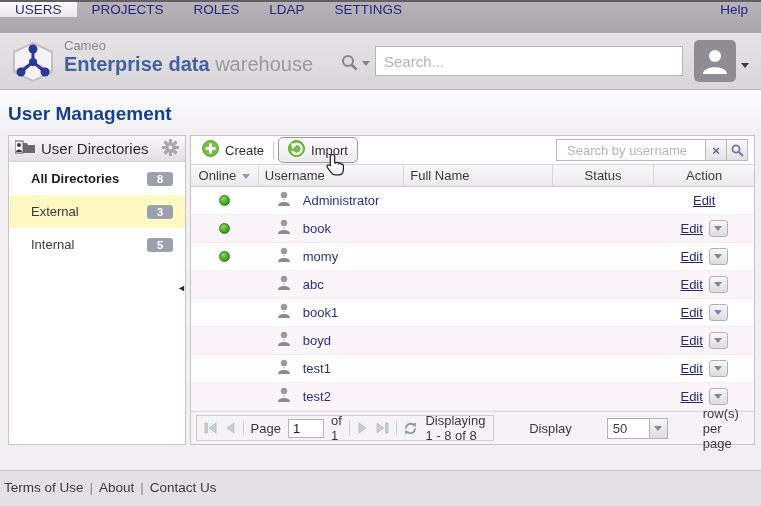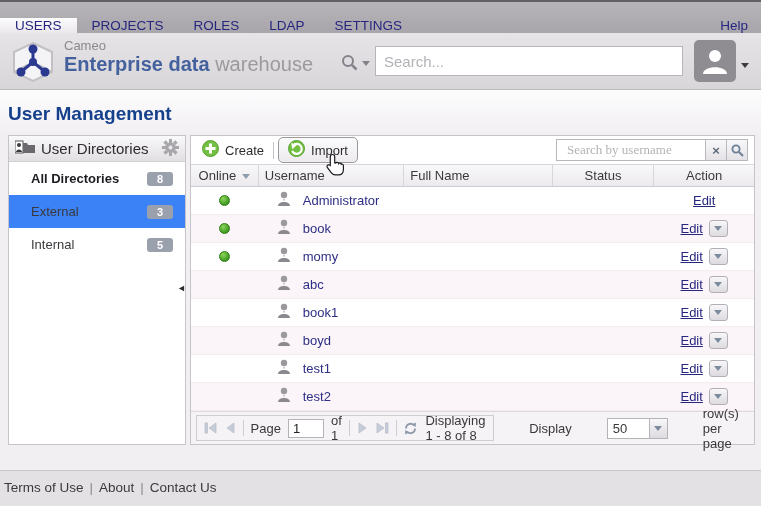--- a/index.html
+++ b/index.html
@@ -8,21 +8,21 @@
     position:relative; overflow:hidden;
     font-family:"Liberation Sans", sans-serif;
     background:#f1eff2; font-size:13px; color:#333;
   }
 
   
   .topnav {
     position:absolute; top:0; left:0; right:0; height:33px;
     background:linear-gradient(#b7b4b9,#a9a6ab);
     border-top:2px solid #636065;
-    display:flex; align-items:flex-end;
+    display:flex; align-items:flex-start;
   }
   .tab {
     display:flex; align-items:center; padding:0 15px;
     color:#26267f; font-size:13.5px; cursor:pointer;
   }
   .tab.active { background:linear-gradient(#fdfcfd,#eae8eb); }
   .help-link { margin-left:auto; display:flex; align-items:center; padding:0 13px; color:#26267f; font-size:13.5px; }
 
   
   .header {
@@ -74,21 +74,21 @@
   .sidebar-header {
     height:26px; display:flex; align-items:center; gap:6px; padding:0 6px;
     background:linear-gradient(#f9f8fa,#e1dfe2);
     border-bottom:1px solid #d2d0d4;
   }
   .sidebar-header .sb-title { font-size:15px; color:#2e2c30; flex:1; }
   .sb-item {
     height:33px; display:flex; align-items:center;
     padding:0 12px 0 22px; cursor:pointer;
   }
-  .sb-item.alt { background:#3b82f6; }
+  .sb-item.alt { background:#fef9c3; }
   .sb-item .sb-label { flex:1; font-size:13px; color:#3a383c; }
   .sb-item.selected .sb-label { font-weight:bold; color:#1e1c20; }
   .count-badge {
     background:#9aa1ad; color:#fff; font-size:11px; font-weight:bold;
     border-radius:3px; padding:1px 0; width:26px; text-align:center;
   }
   .collapse-arrow {
     position:absolute; right:-1px; top:148px; font-size:9px; color:#2e2c30;
     cursor:pointer; line-height:9px;
   }
@@ -105,21 +105,21 @@
   }
   .tb-btn { display:flex; align-items:center; gap:6px; cursor:pointer; font-size:13px; color:#2e2c30; padding:2px 5px; }
   .tb-btn.bordered {
     border:1px solid #9b999d; border-radius:5px;
     background:linear-gradient(#fcfbfc,#eceaed); padding:2px 9px;
   }
   .tb-sep { width:1px; height:17px; background:#c5c3c7; }
   .tb-search { margin-left:auto; display:flex; align-items:center; }
   .tb-search input {
     width:150px; height:22px; border:1px solid #b9b7bb; padding:0 10px;
-    font-family:Liberation Serif, serif; font-size:13px; color:#333;
+    font-family:Liberation Sans, sans-serif; font-size:13px; color:#333;
   }
   .tb-search input::placeholder { color:#b4b2b6; }
   .tb-search .sq-btn {
     width:22px; height:22px; margin-left:-1px; cursor:pointer;
     border:1px solid #b9b7bb; background:linear-gradient(#f8f7f9,#e4e2e6);
     display:flex; align-items:center; justify-content:center;
     font-size:13px; font-weight:bold; color:#5f6b7a;
   }
   .cursor-hand { position:absolute; left:133px; top:17px; z-index:50; }
 

